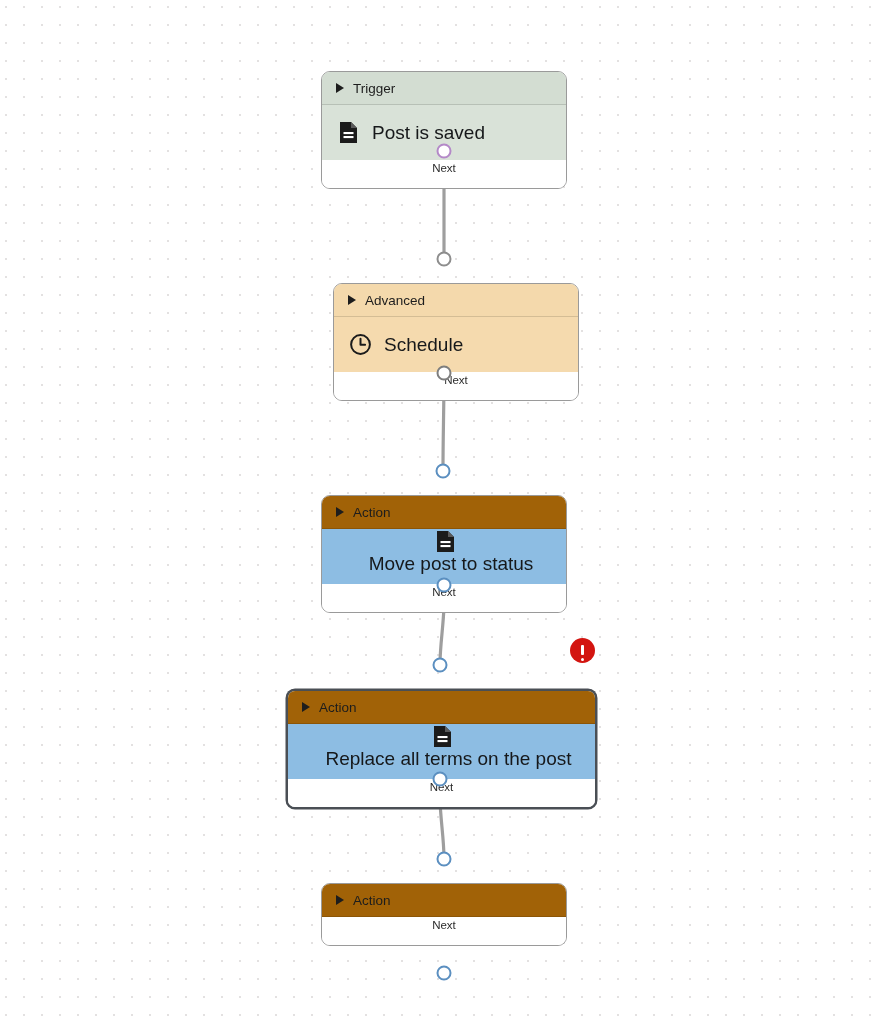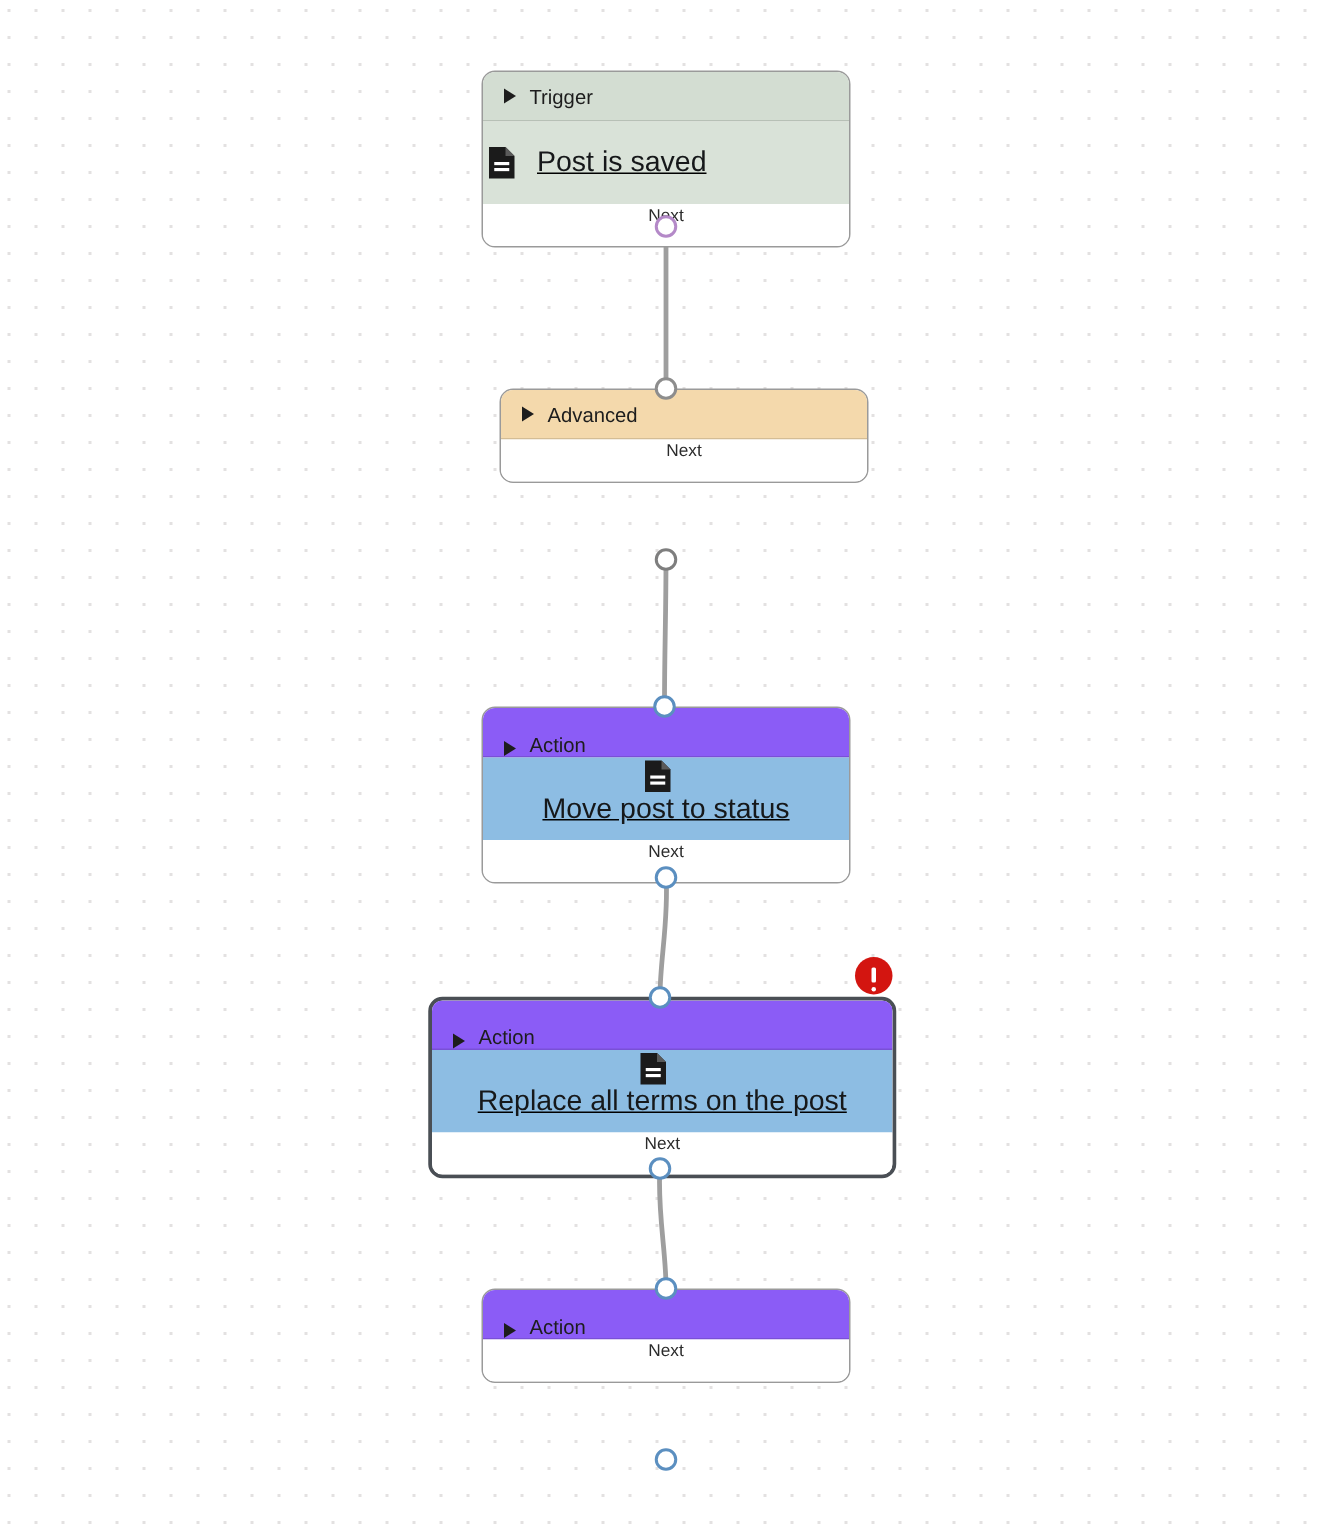--- a/index.html
+++ b/index.html
@@ -29,20 +29,21 @@
     pointer-events: none;
   }
 
   
   .node {
     position: absolute;
     border: 1px solid #9a9a9a;
     border-radius: 9px;
     background: #ffffff;
     overflow: hidden;
+    margin-top: 24px;
   }
   .node.selected {
     border: 2px solid #4a4f55;
     box-shadow: 0 0 0 0.5px #4a4f55;
   }
 
   .node-header {
     height: 33px;
     display: flex;
     align-items: center;
@@ -58,21 +59,21 @@
     border-bottom: 5.5px solid transparent;
     border-left: 8px solid #1d1d1d;
     margin-right: 9px;
     flex: 0 0 auto;
   }
 
   .node-body {
     height: 55px;
     display: flex;
     align-items: center;
-    text-decoration: underline;
+    padding-left: 14px;
   }
 
   .node-icon {
     width: 24px; height: 24px;
     flex: 0 0 auto;
     margin-right: 12px;
     display: flex;
     align-items: center;
     justify-content: center;
   }
@@ -98,21 +99,21 @@
     padding-top: 3px;
   }
 
   
   .p-trigger .node-header { background: #d3ddd2; }
   .p-trigger .node-body   { background: #d9e2d8; }
 
   .p-advanced .node-header { background: #f4d9ac; }
   .p-advanced .node-body   { background: #f5daae; }
 
-  .p-action .node-header { background: #8b5cf6; align-items: flex-end; }
+  .p-action .node-header { background: #a16207; }
   .p-action .node-body   { background: #8dbde3; flex-direction: column; }
 
   
   .port {
     position: absolute;
     width: 15px; height: 15px;
     border-radius: 50%;
     background: #ffffff;
     transform: translate(-50%, -50%);
     z-index: 30;
@@ -188,20 +189,29 @@
       <span class="next-label">Next</span>
     </div>
   </div>
   <div class="port out-violet" style="left:444px; top:151px;"></div>
 
   <div class="node p-advanced" style="left:333px; top:259px; width:246px;">
     <div class="node-header">
       <span class="disclosure"></span>
       <span>Advanced</span>
     </div>
+    <div class="node-body">
+      <span class="node-icon">
+        <svg width="23" height="23" viewBox="0 0 23 23">
+          <circle cx="11.5" cy="11.5" r="9.4" fill="none" stroke="#1b1b1b" stroke-width="2"></circle>
+          <path d="M11.5 5.7 v6.1 h4.6" fill="none" stroke="#1b1b1b" stroke-width="2" stroke-linecap="round" stroke-linejoin="round"></path>
+        </svg>
+      </span>
+      <span class="node-title">Schedule</span>
+    </div>
     <div class="node-footer">
       <span class="next-label">Next</span>
     </div>
   </div>
   <div class="port in-gray" style="left:444px; top:259px;"></div>
   <div class="port out-gray" style="left:444px; top:373px;"></div>
 
   <div class="node p-action" style="left:321px; top:471px; width:246px;">
     <div class="node-header">
       <span class="disclosure"></span>

